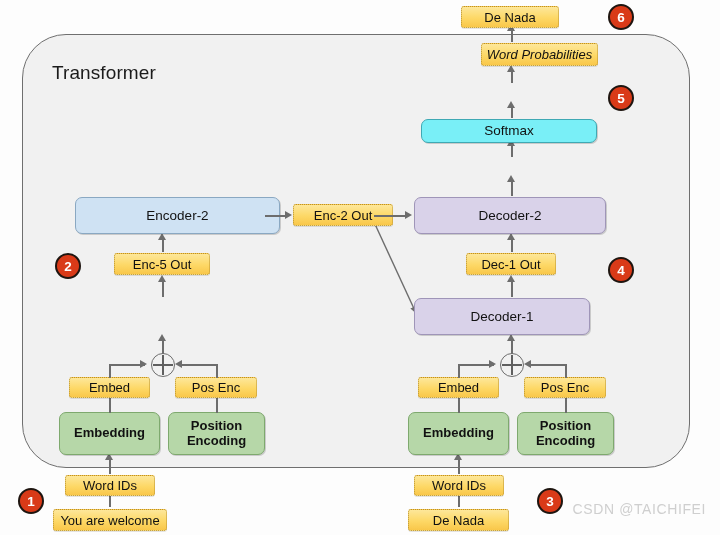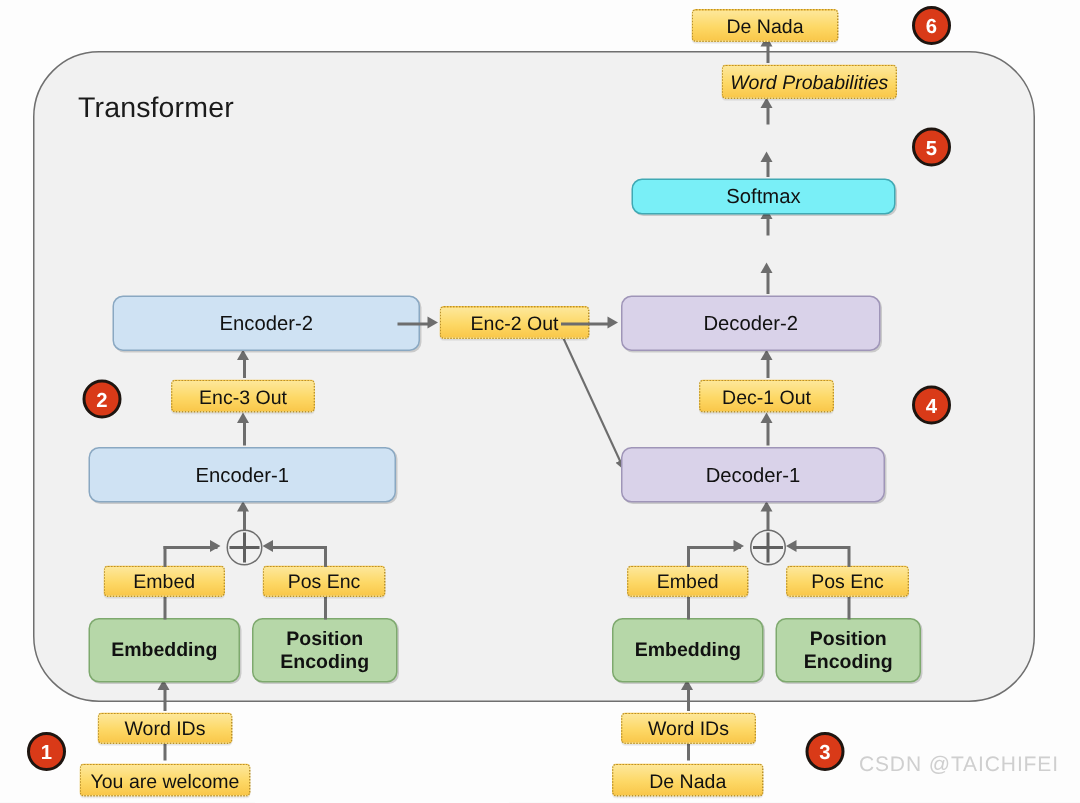--- a/index.html
+++ b/index.html
@@ -155,26 +155,25 @@
   <div class="conn hline" style="left:109px;top:364px;width:36px;"></div>
   <div class="conn hline" style="left:181px;top:364px;width:36px;"></div>
   <div class="arrow-right" style="left:140px;top:360px;"></div>
   <div class="arrow-left" style="left:175px;top:360px;"></div>
 
   <div class="plus" style="left:151px;top:353px;"></div>
 
   <div class="conn vline" style="left:162px;top:339px;height:15px;"></div>
   <div class="arrow-up" style="left:158px;top:334px;"></div>
 
-  <div class="node enc" style="left:59px;top:298px;width:205px;height:37px;">Encoder-1</div>
 
   <div class="conn vline" style="left:162px;top:280px;height:17px;"></div>
   <div class="arrow-up" style="left:158px;top:275px;"></div>
 
-  <div class="note" style="left:114px;top:253px;width:96px;height:22px;">Enc-3 Out</div>
+  <div class="note" style="left:114px;top:253px;width:96px;height:22px;">Enc-5 Out</div>
 
   <div class="conn vline" style="left:162px;top:238px;height:14px;"></div>
   <div class="arrow-up" style="left:158px;top:233px;"></div>
 
   <div class="node enc" style="left:59px;top:197px;width:205px;height:37px;margin-left:16px;">Encoder-2</div>
 
   <div class="conn hline" style="left:265px;top:215px;width:23px;"></div>
   <div class="arrow-right" style="left:285px;top:211px;"></div>
 
   <div class="note" style="left:293px;top:204px;width:100px;height:22px;">Enc-2 Out</div>
@@ -217,21 +216,21 @@
   <div class="node dec" style="left:414px;top:298px;width:176px;height:37px;">Decoder-1</div>
 
   <div class="conn vline" style="left:511px;top:280px;height:17px;"></div>
   <div class="arrow-up" style="left:507px;top:275px;"></div>
 
   <div class="note" style="left:466px;top:253px;width:90px;height:22px;">Dec-1 Out</div>
 
   <div class="conn vline" style="left:511px;top:238px;height:14px;"></div>
   <div class="arrow-up" style="left:507px;top:233px;"></div>
 
-  <div class="node dec" style="left:414px;top:197px;width:173px;height:37px;">Decoder-2</div>
+  <div class="node dec" style="left:414px;top:197px;width:192px;height:37px;">Decoder-2</div>
 
   <div class="conn vline" style="left:511px;top:180px;height:16px;"></div>
   <div class="arrow-up" style="left:507px;top:175px;"></div>
 
 
   <div class="conn vline" style="left:511px;top:144px;height:13px;"></div>
   <div class="arrow-up" style="left:507px;top:139px;"></div>
 
   <div class="node cyan" style="left:421px;top:119px;width:176px;height:24px;">Softmax</div>
 

